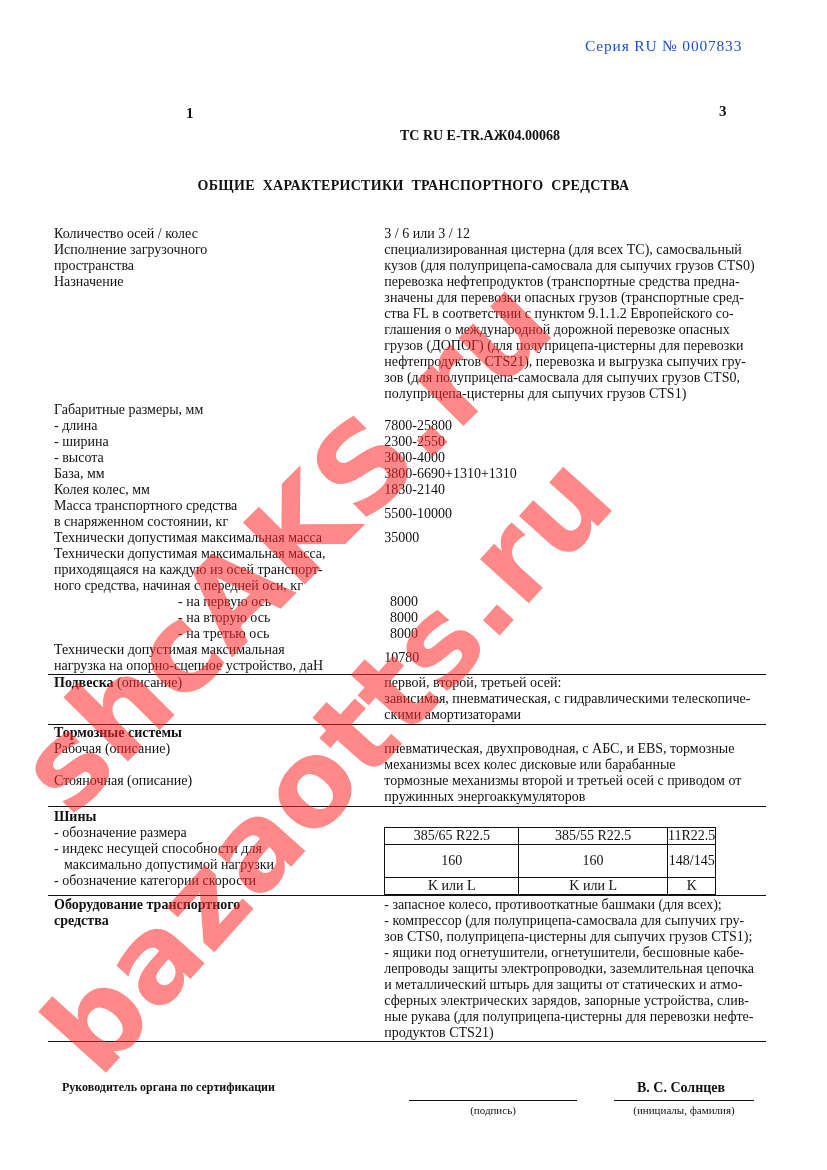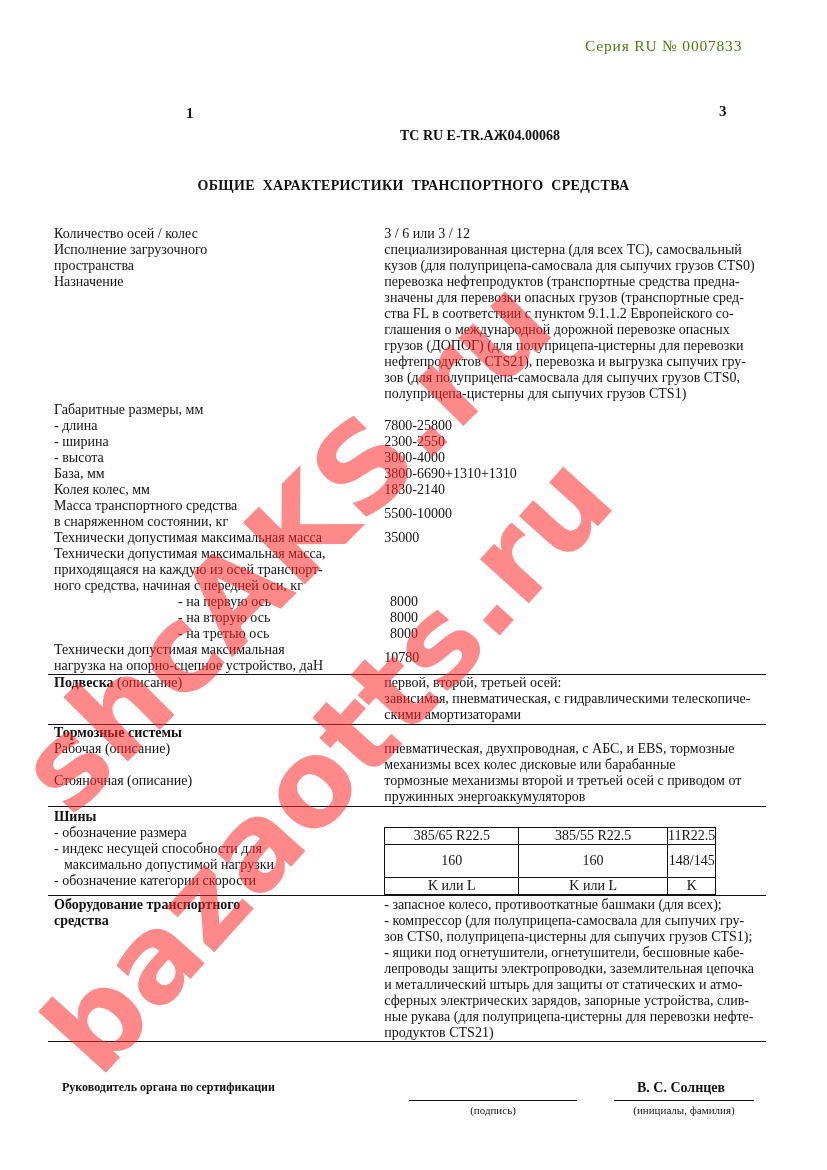--- a/index.html
+++ b/index.html
@@ -1,19 +1,19 @@
 <!DOCTYPE html>
 <html><head>
 <meta charset="utf-8">
 <style>
   html, body { margin:0; padding:0; background:#fff; }
   body { width:827px; height:1170px; position:relative; overflow:hidden;
          font-family:"Liberation Serif", "DejaVu Serif", serif; color:#111; }
   .abs { position:absolute; }
-  .series { left:585px; top:37px; font-size:15.5px; letter-spacing:0.8px; color:#4d7c0f; }
+  .series { left:585px; top:37px; font-size:15.5px; letter-spacing:0.8px; color:#1d4ed8; }
   .pg-left { left:186px; top:105px; font-size:15px; font-weight:bold; }
   .pg-right { left:719px; top:103px; font-size:15px; font-weight:bold; }
   .certno { left:0; width:960px; top:128px; text-align:center; font-size:14px; font-weight:bold; }
   .title { left:0; width:827px; top:178px; text-align:center; font-size:14px; font-weight:bold; letter-spacing:0.3px; word-spacing:4px; }
 
   .sheet { left:48px; top:226px; width:718px; font-size:14px; line-height:16px; }
   .row { display:flex; }
   .row .lbl { width:310px; padding-left:6px; box-sizing:border-box;font-family:Liberation Serif, serif; }
   .row .val { width:408px;margin-left:46px; }
   .row .val.mid { display:flex; align-items:center; }

